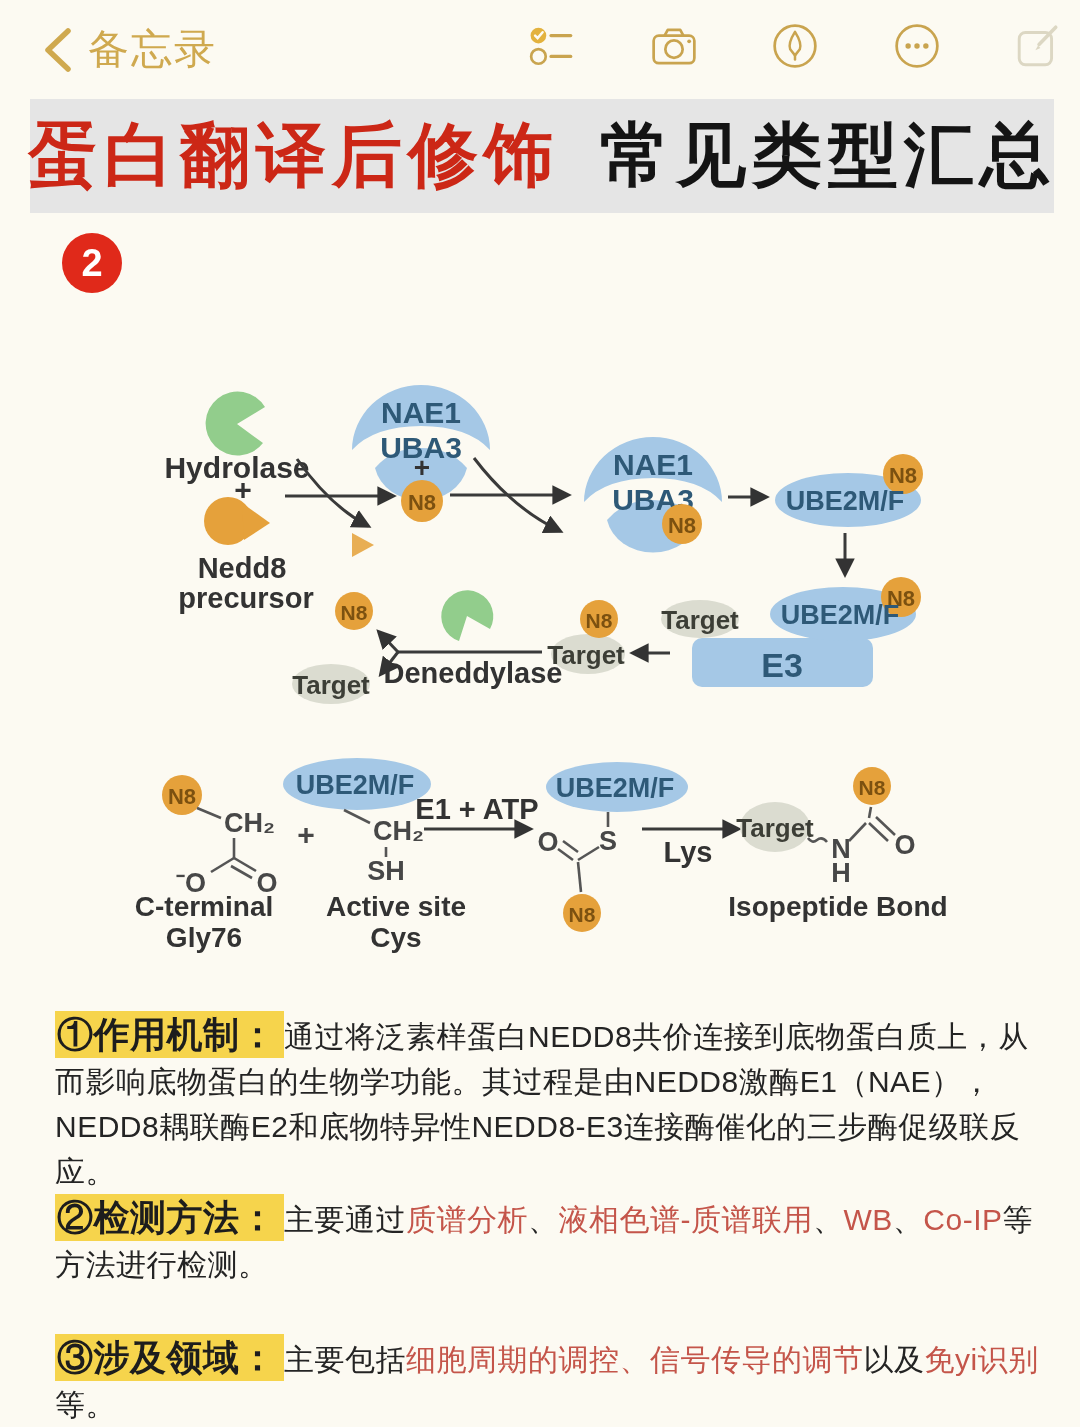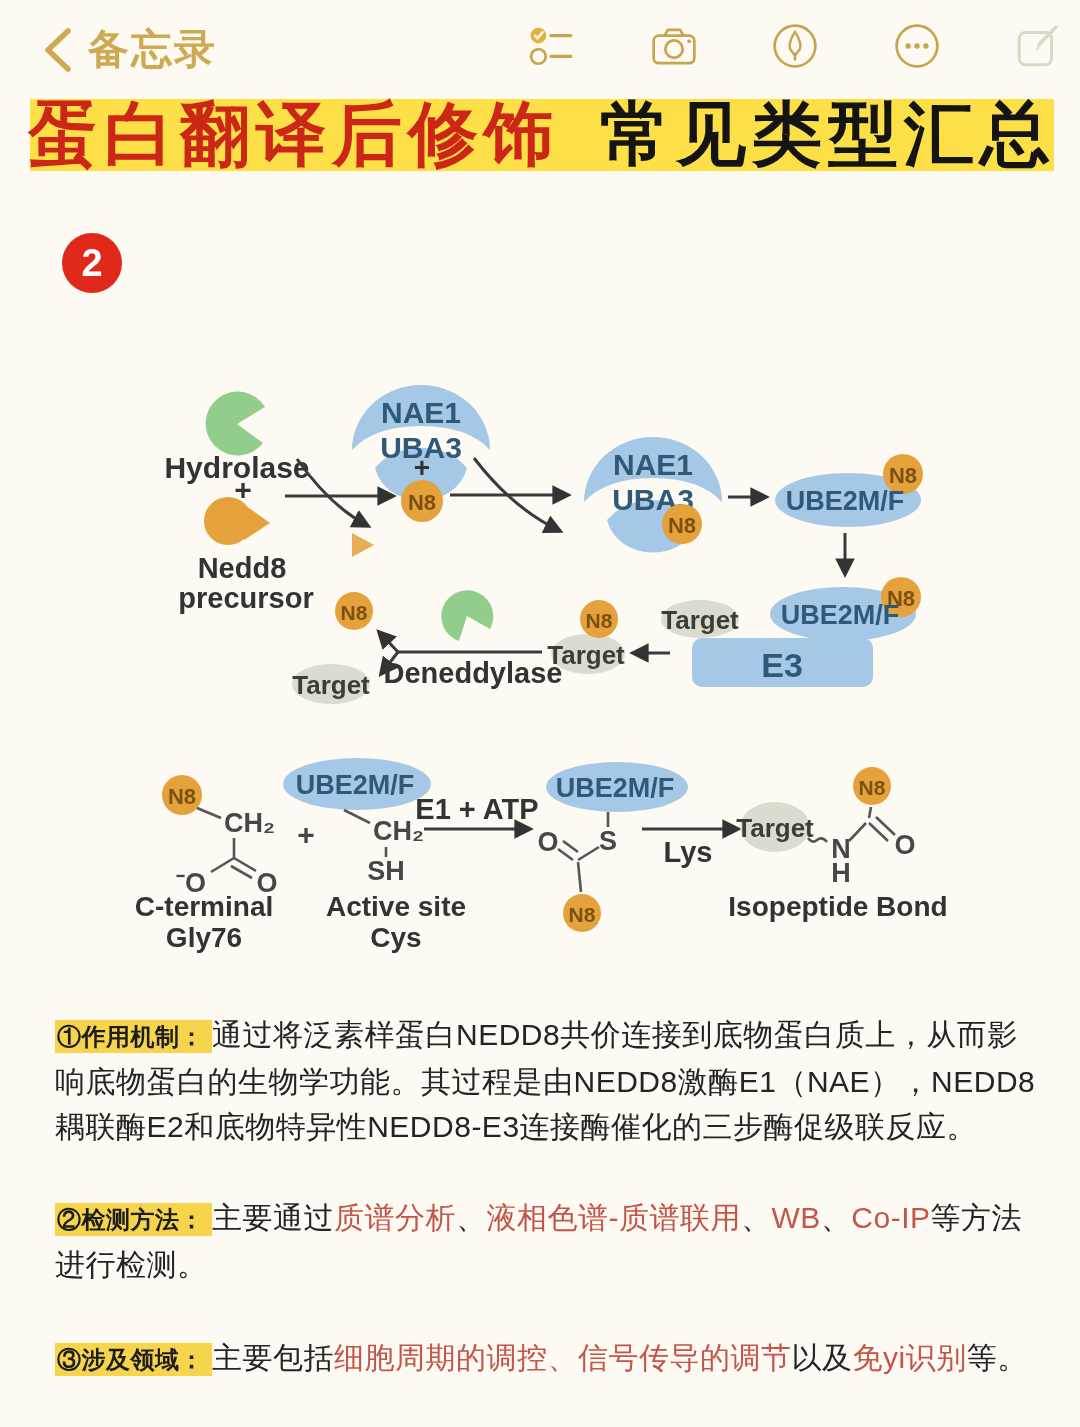--- a/index.html
+++ b/index.html
@@ -4,27 +4,27 @@
 <style>
   html,body{margin:0;padding:0;background:#e9e7e0;}
   .page{
     position:relative;width:1080px;height:1427px;margin:0 auto;
     background:#FCFAF2;overflow:hidden;
     font-family:"Liberation Sans", sans-serif;
   }
   
   .nav{position:absolute;top:0;left:0;right:0;height:96px;}
   .back{position:absolute;left:40px;top:22px;display:flex;align-items:center;gap:14px;color:#CFA94F;cursor:pointer;}
-  .back-label{font-size:41px;font-weight:700;letter-spacing:2px;}
+  .back-label{font-size:41px;font-weight:400;letter-spacing:2px;}
   .nav-icons{position:absolute;left:528px;right:18px;top:22px;display:flex;justify-content:space-between;align-items:center;}
   .nav-icons .icon{width:48px;height:48px;display:block;cursor:pointer;}
   
   .banner{
-    position:absolute;left:30px;right:26px;top:99px;height:72px;
-    background:#fde047;display:flex;align-items:center;justify-content:center;
+    position:absolute;left:30px;right:26px;top:99px;height:114px;
+    background:#e5e5e5;display:flex;align-items:center;justify-content:center;
     font-weight:800;font-size:70px;letter-spacing:6px;white-space:nowrap;
   }
   .banner .red{color:#CC2716;}
   .banner .dark{color:#141414;margin-left:40px;}
   
   .section-header{position:absolute;left:62px;top:233px;display:flex;align-items:center;gap:30px;}
   .badge{
     width:60px;height:60px;border-radius:50%;background:#E0291A;color:#fff;
     display:flex;align-items:center;justify-content:center;font-size:38px;font-weight:800;flex:0 0 auto;
   }
@@ -43,21 +43,21 @@
   .ln-thin{stroke:#555;stroke-width:2.6;fill:none;}
   
   .para{
     position:absolute;left:55px;width:992px;margin:0;
     font-size:30px;line-height:45px;color:#242424;font-weight:500;letter-spacing:0.5px;
   }
   .p1{top:1012px;}
   .p2{top:1195px;}
   .p3{top:1335px;}
   .hl{
-    background:#F6D44C;color:#1d1d1d;font-weight:800;font-size:24px;
+    background:#F6D44C;color:#1d1d1d;font-weight:800;font-size:36px;
     padding:3px 8px 3px 2px;box-decoration-break:clone;-webkit-box-decoration-break:clone;
   }
   .accent{color:#C4554A;}
 </style>
 </head>
 <body>
 
 <div class="page">
 
   <header class="nav">

